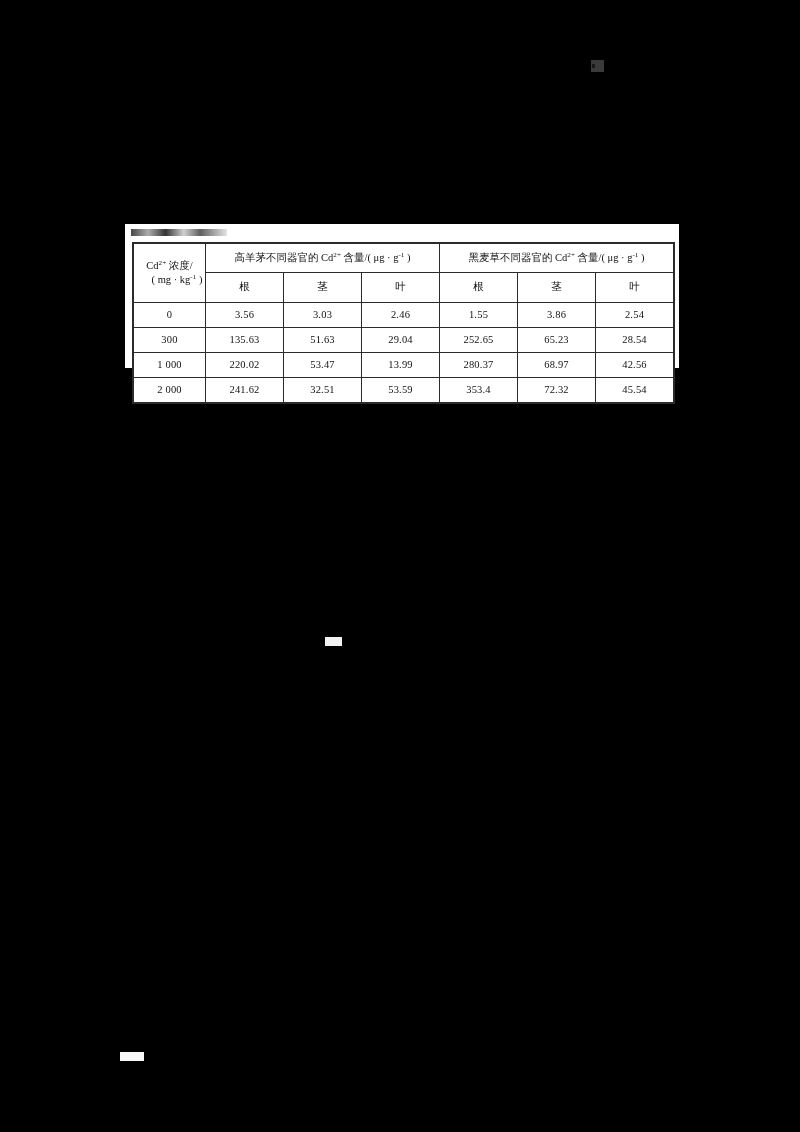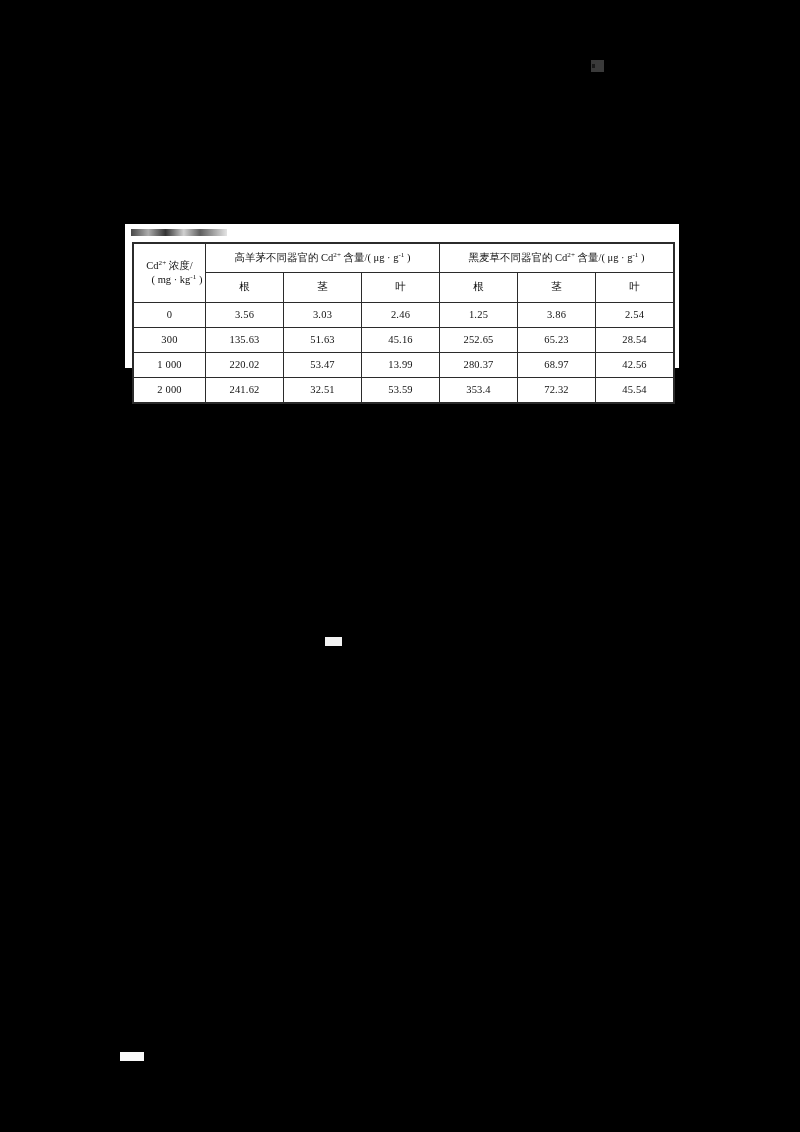--- a/index.html
+++ b/index.html
@@ -185,29 +185,29 @@
           <th class="th-organ">茎</th>
           <th class="th-organ">叶</th>
         </tr>
       </thead>
       <tbody>
         <tr>
           <td>0</td>
           <td>3.56</td>
           <td>3.03</td>
           <td>2.46</td>
-          <td>1.25</td>
+          <td>1.55</td>
           <td>3.86</td>
           <td>2.54</td>
         </tr>
         <tr>
           <td>300</td>
           <td>135.63</td>
           <td>51.63</td>
-          <td>45.16</td>
+          <td>29.04</td>
           <td>252.65</td>
           <td>65.23</td>
           <td>28.54</td>
         </tr>
         <tr>
           <td>1 000</td>
           <td>220.02</td>
           <td>53.47</td>
           <td>13.99</td>
           <td>280.37</td>

